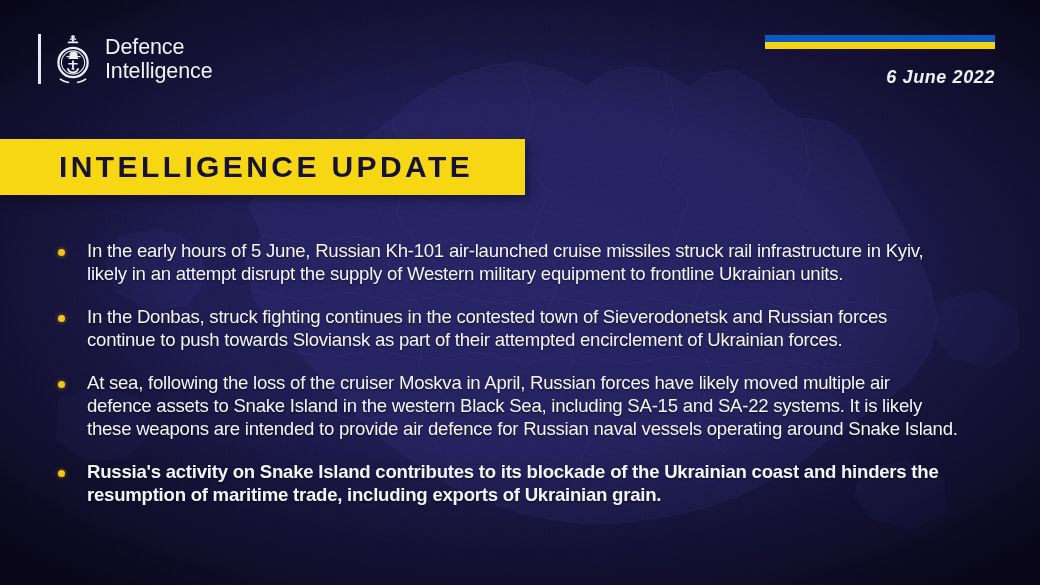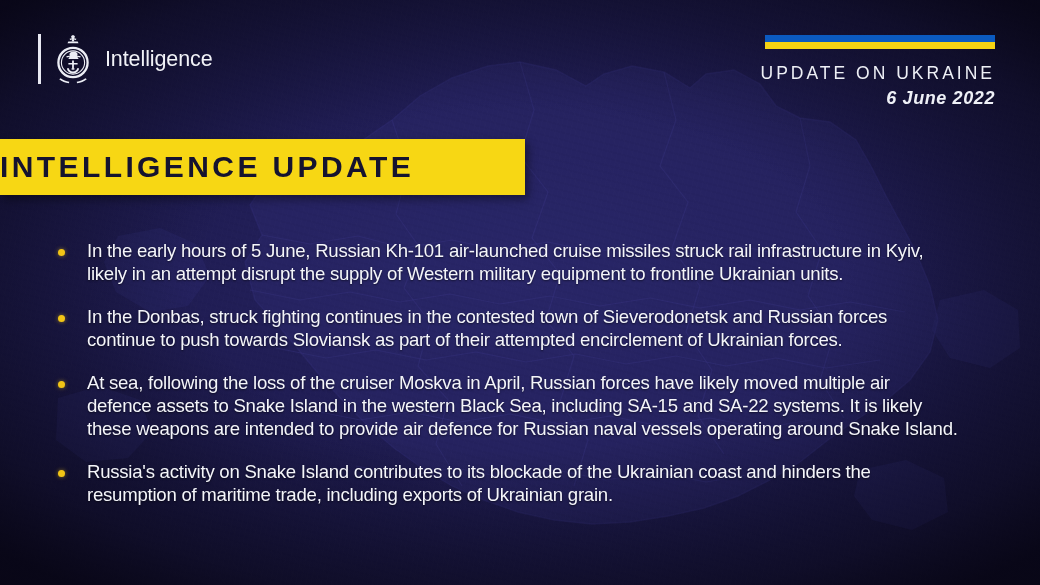--- a/index.html
+++ b/index.html
@@ -117,39 +117,40 @@
     left: 0;
     top: 139px;
     width: 525px;
     height: 56px;
     background: #f7d714;
     display: flex;
     align-items: center;
     box-shadow: 3px 4px 9px rgba(0,0,0,0.42);
   }
   .banner-text {
+    margin-left: 59px;
     color: #15132f;
     font-size: 30px;
     font-weight: 700;
     letter-spacing: 3.4px;
     white-space: nowrap;
   }
 
   
   .bullets {
     position: absolute;
     left: 58px;
     top: 240px;
     width: 900px;
   }
   .bullet-row {
     display: flex;
     margin-bottom: 21px;
   }
-  .bullet-row:last-child { margin-bottom: 8px; }
+  .bullet-row:last-child { margin-bottom: 8px; font-weight: bold; }
   .bullet-dot {
     flex: none;
     width: 7px;
     height: 7px;
     border-radius: 50%;
     background: #f2c516;
     margin-top: 9px;
     margin-right: 22px;
     box-shadow: 0 0 4px rgba(242,197,22,0.55);
   }
@@ -220,31 +221,31 @@
           <path d="M21 39.4c-3.4 0-6-2.4-6-5.1h1.9c0 1.8 1.9 3.2 4.1 3.2s4.1-1.4 4.1-3.2h1.9c0 2.7-2.6 5.1-6 5.1z"></path>
           <path d="M19.6 34.2h2.8v1.5h-2.8z"></path>
         </g>
         <g fill="#eceef5">
           <path d="M8.6 44.2c2.4 1.9 5.5 3.1 8.7 3.5l-.4 1.6c-3.6-.5-7-1.8-9.7-4z"></path>
           <path d="M33.4 44.2l1.4 1.1c-2.7 2.2-6.1 3.5-9.7 4l-.4-1.6c3.2-.4 6.3-1.6 8.7-3.5z"></path>
         </g>
       </svg>
     </div>
     <div class="logo-text">
+      <div>Defence</div>
       <div>Intelligence</div>
     </div>
   </div>
 
   <div class="flag-bar">
     <div class="flag-blue"></div>
     <div class="flag-yellow"></div>
   </div>
 
   <div class="update-head">
-    <div class="update-title">UPDATE ON UKRAINE</div>
     <div class="update-date">6 June 2022</div>
   </div>
 
   <div class="banner">
     <div class="banner-text">INTELLIGENCE UPDATE</div>
   </div>
 
   <div class="bullets">
     <div class="bullet-row">
       <div class="bullet-dot"></div>

